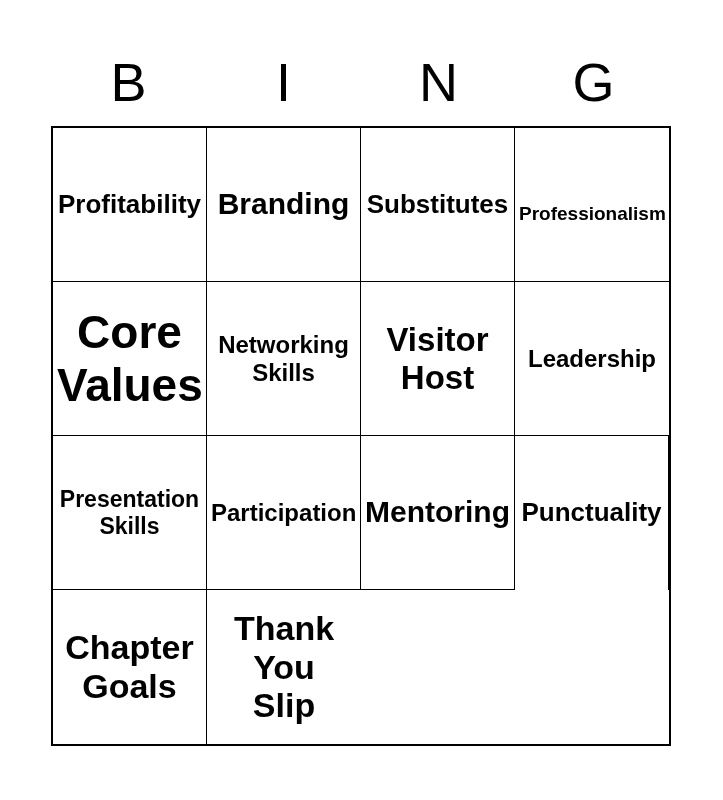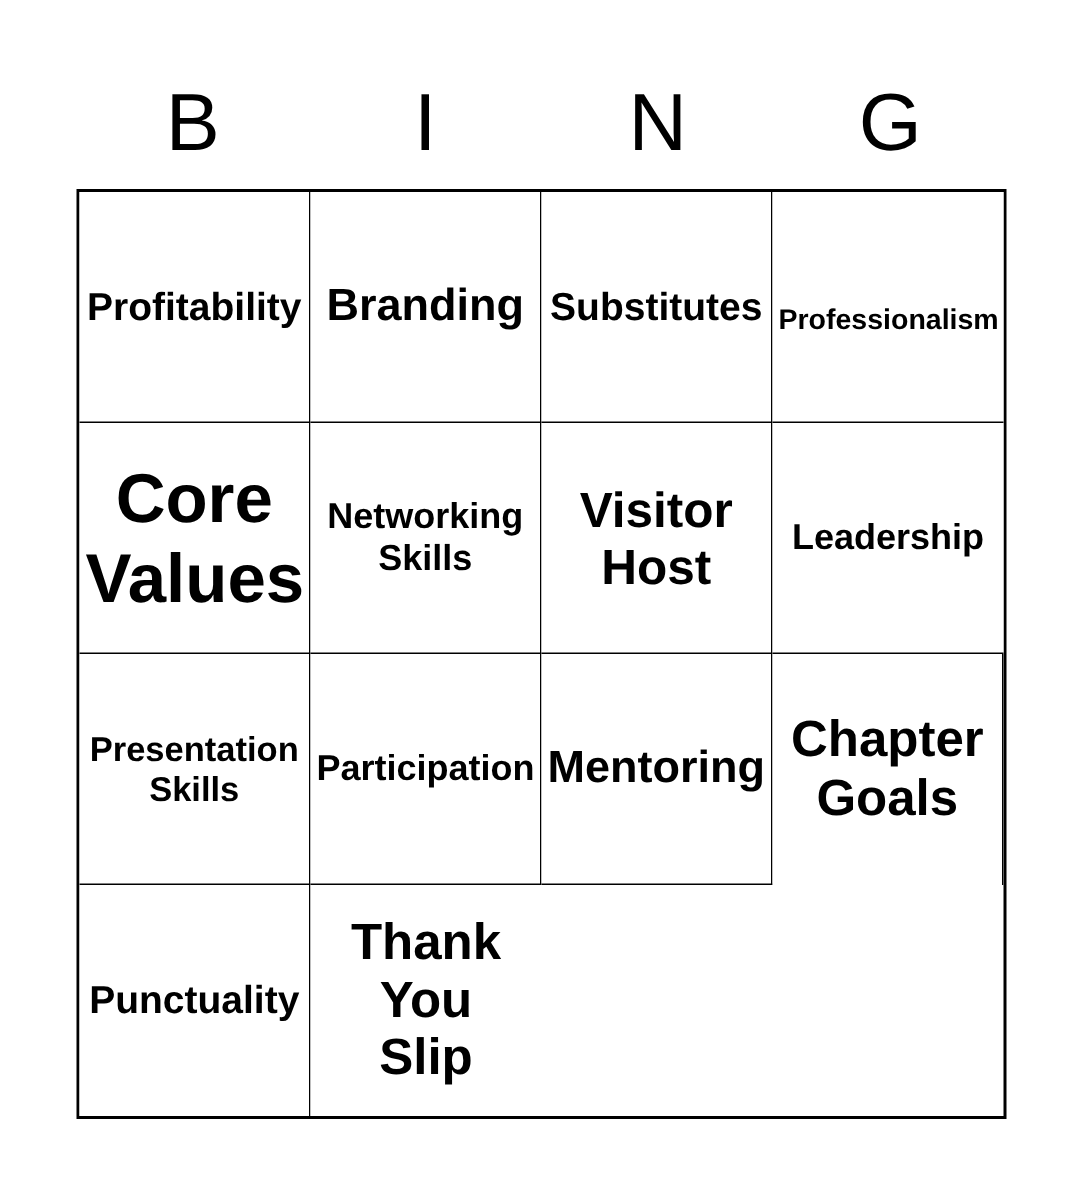--- a/index.html
+++ b/index.html
@@ -144,25 +144,25 @@
         <span class="cell-text fs-xxs">Presentation
 Skills</span>
       </div>
       <div class="bingo-cell">
         <span class="cell-text fs-xs">Participation</span>
       </div>
       <div class="bingo-cell">
         <span class="cell-text fs-md">Mentoring</span>
       </div>
       <div class="bingo-cell row-last">
+        <span class="cell-text fs-sm">Punctuality</span>
+      </div>
+      <div class="bingo-cell row-last">
         <span class="cell-text fs-lg">Chapter
 Goals</span>
-      </div>
-      <div class="bingo-cell row-last">
-        <span class="cell-text fs-sm">Punctuality</span>
       </div>
       <div class="bingo-cell col-last row-last">
         <span class="cell-text fs-lg">Thank
 You
 Slip</span>
       </div>
     </div>
 
 </div>
 

